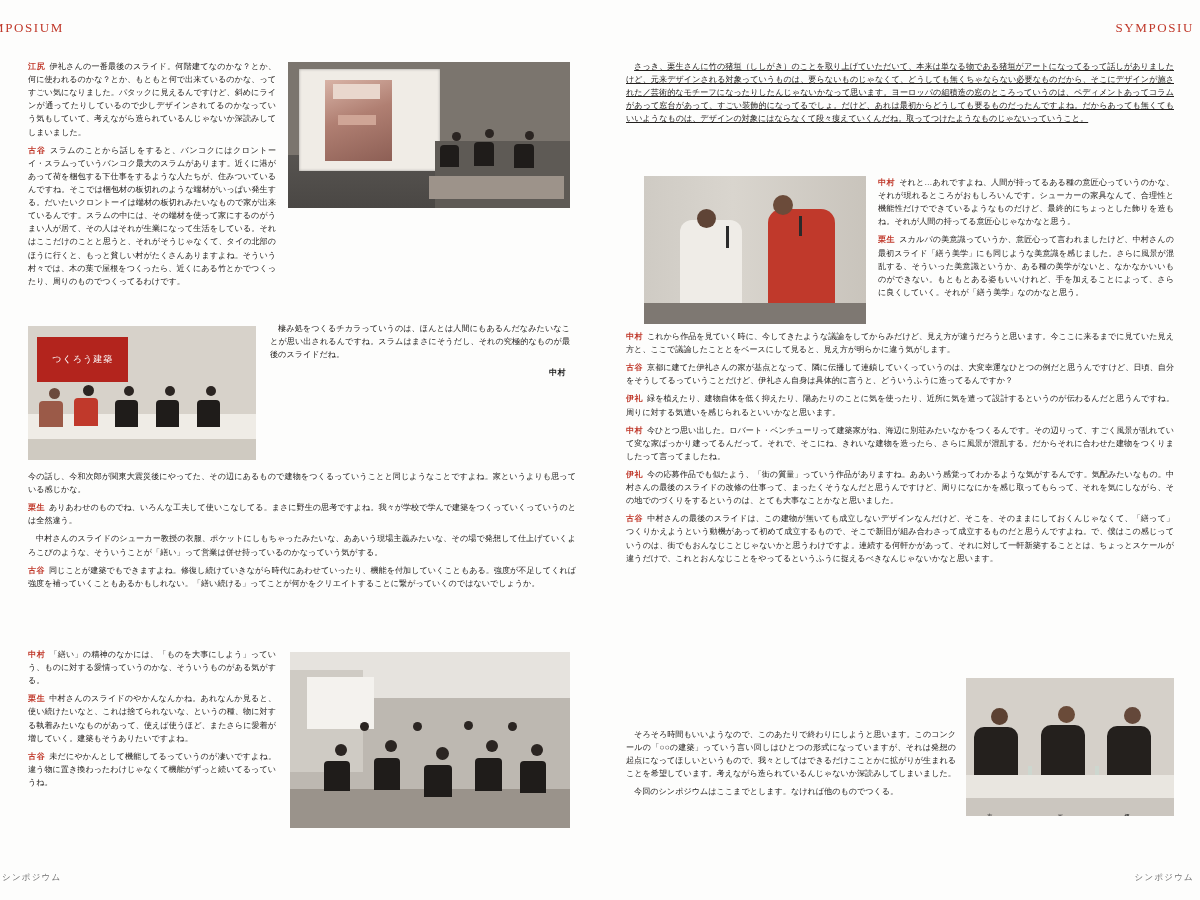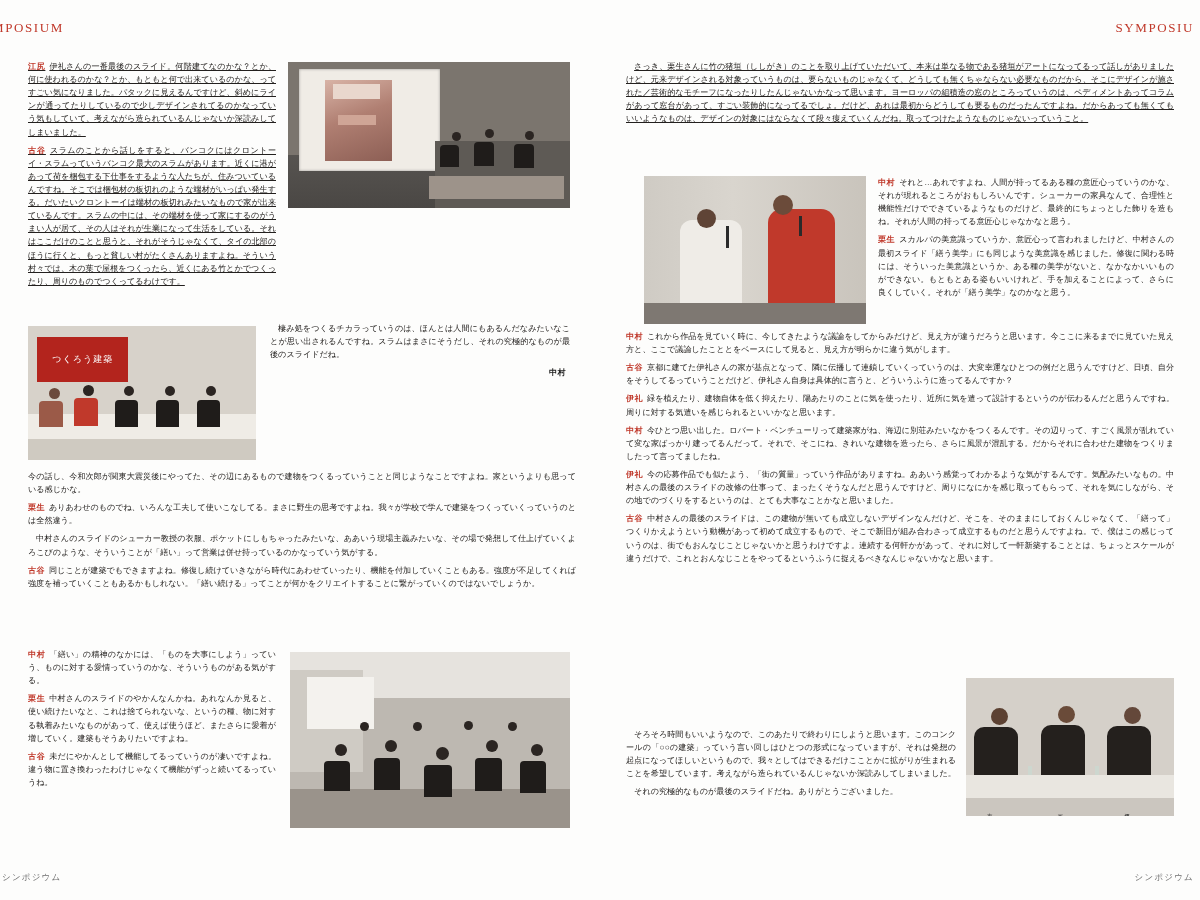--- a/index.html
+++ b/index.html
@@ -184,21 +184,21 @@
         <div class="scr-desk"></div>
         <div class="head" style="left:58%; top:48%; width:9px; height:9px;"></div>
         <div class="torso" style="left:54%; top:57%; width:19px; height:22px;"></div>
         <div class="head" style="left:70%; top:46%; width:9px; height:9px;"></div>
         <div class="torso" style="left:66%; top:55%; width:20px; height:24px;"></div>
         <div class="head" style="left:84%; top:47%; width:9px; height:9px;"></div>
         <div class="torso" style="left:80%; top:56%; width:20px; height:24px;"></div>
       </div>
     </div>
 
-    <div class="col" style="left:28px; top:60px; width:248px;text-decoration:underline;">
+    <div class="col" style="left:28px; top:60px; width:248px;">
       <p class="para">
         <span class="spk">江尻</span><span>伊礼さんの一番最後のスライド。何階建てなのかな？とか、何に使われるのかな？とか、もともと何で出来ているのかな、ってすごい気になりました。パタックに見えるんですけど、斜めにラインが通ってたりしているので少しデザインされてるのかなっていう気もしていて、考えながら造られているんじゃないか深読みしてしまいました。</span>
       </p>
       <p class="para">
         <span class="spk">古谷</span><span>スラムのことから話しをすると、バンコクにはクロントーイ・スラムっていうバンコク最大のスラムがあります。近くに港があって荷を梱包する下仕事をするような人たちが、住みついているんですね。そこでは梱包材の板切れのような端材がいっぱい発生する。だいたいクロントーイは端材の板切れみたいなもので家が出来ているんです。スラムの中には、その端材を使って家にするのがうまい人が居て、その人はそれが生業になって生活をしている。それはここだけのことと思うと、それがそうじゃなくて、タイの北部のほうに行くと、もっと貧しい村がたくさんありますよね。そういう村々では、木の葉で屋根をつくったら、近くにある竹とかでつくったり、周りのものでつくってるわけです。</span>
       </p>
     </div>
 
     <div class="col" style="left:270px; top:322px; width:300px;">
       <p class="para indent">
@@ -302,21 +302,21 @@
         <div style="position:absolute; left:37%; top:34%; width:3px; height:22px; background:#2a2a2a;"></div>
         <div style="position:absolute; left:70%; top:27%; width:3px; height:20px; background:#2a2a2a;"></div>
       </div>
     </div>
 
     <div class="col" style="left:278px; top:176px; width:296px;">
       <p class="para">
         <span class="spk">中村</span><span>それと…あれですよね、人間が持ってるある種の意匠心っていうのかな、それが現れるところがおもしろいんです。シューカーの家具なんて、合理性と機能性だけでできているようなものだけど、最終的にちょっとした飾りを造もね。それが人間の持ってる意匠心じゃなかなと思う。</span>
       </p>
       <p class="para">
-        <span class="spk">栗生</span><span>スカルパの美意識っていうか、意匠心って言われましたけど、中村さんの最初スライド「繕う美学」にも同じような美意識を感じました。修復に関わる時には、そういった美意識というか、ある種の美学がないと、なかなかいいものができない。もともとある姿もいいけれど、手を加えることによって、さらに良くしていく。それが「繕う美学」なのかなと思う。</span>
+        <span class="spk">栗生</span><span>スカルパの美意識っていうか、意匠心って言われましたけど、中村さんの最初スライド「繕う美学」にも同じような美意識を感じました。さらに風景が混乱する、そういった美意識というか、ある種の美学がないと、なかなかいいものができない。もともとある姿もいいけれど、手を加えることによって、さらに良くしていく。それが「繕う美学」なのかなと思う。</span>
       </p>
     </div>
 
     <div class="col" style="left:26px; top:330px; width:548px;">
       <p class="para">
         <span class="spk">中村</span><span>これから作品を見ていく時に、今してきたような議論をしてからみだけど、見え方が違うだろうと思います。今ここに来るまでに見ていた見え方と、ここで議論したこととをベースにして見ると、見え方が明らかに違う気がします。</span>
       </p>
       <p class="para">
         <span class="spk">古谷</span><span>京都に建てた伊礼さんの家が基点となって、隣に伝播して連鎖していくっていうのは、大変幸運なひとつの例だと思うんですけど、日頃、自分をそうしてるっていうことだけど、伊礼さん自身は具体的に言うと、どういうふうに造ってるんですか？</span>
       </p>
@@ -332,21 +332,21 @@
       <p class="para">
         <span class="spk">古谷</span><span>中村さんの最後のスライドは、この建物が無いても成立しないデザインなんだけど、そこを、そのままにしておくんじゃなくて、「繕って」つくりかえようという動機があって初めて成立するもので、そこで新旧が組み合わさって成立するものだと思うんですよね。で、僕はこの感じっていうのは、街でもおんなじことじゃないかと思うわけですよ。連続する何軒かがあって、それに対して一軒新築することとは、ちょっとスケールが違うだけで、これとおんなじことをやってるというふうに捉えるべきなんじゃないかなと思います。</span>
       </p>
     </div>
 
     <div class="col" style="left:26px; top:728px; width:330px;">
       <p class="para indent">
         <span>そろそろ時間もいいようなので、このあたりで終わりにしようと思います。このコンクールの「○○の建築」っていう言い回しはひとつの形式になっていますが、それは発想の起点になってほしいというもので、我々としてはできるだけこことかに拡がりが生まれることを希望しています。考えながら造られているんじゃないか深読みしてしまいました。</span>
       </p>
       <p class="para indent">
-        <span>それの究極的なものが最後のスライドだね。ありがとうございました。</span>
+        <span>今回のシンポジウムはここまでとします。なければ他のものでつくる。</span>
       </p>
     </div>
 
     <div class="photo" style="left:366px; top:678px; width:208px; height:138px;">
       <div class="ph-inner three-bg">
         <div class="three-wall"></div>
         <div class="three-table"></div>
         <div class="three-front"></div>
         <div class="head" style="left:12%; top:22%; width:17px; height:17px; background:#5c4132;"></div>
         <div class="suit" style="left:4%; width:44px; height:48px;"></div>

